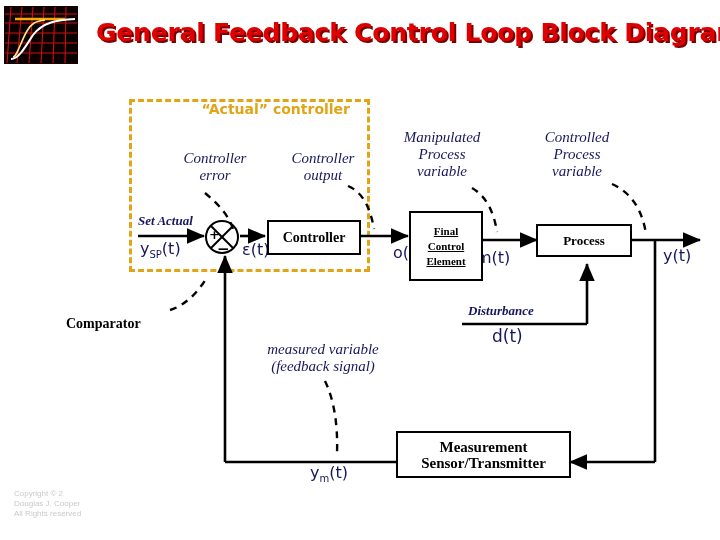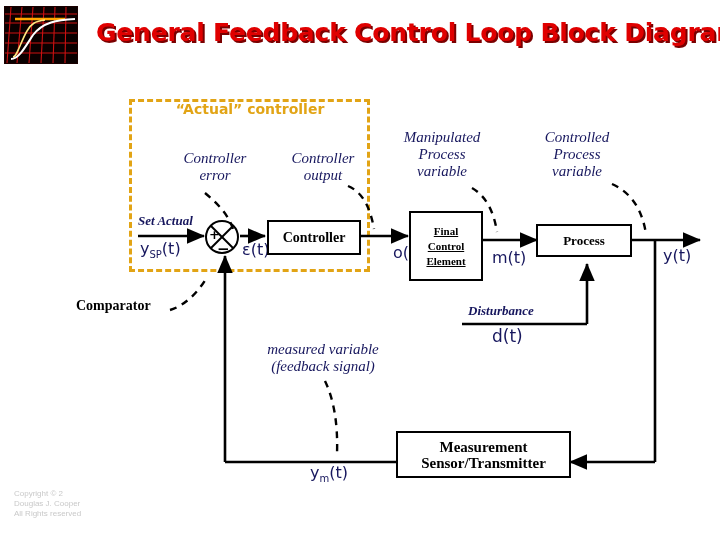--- a/index.html
+++ b/index.html
@@ -51,21 +51,21 @@
     width: 241px;
     height: 173px;
     border: 3px dashed #e2a415;
     box-sizing: border-box;
   }
   #actual-controller-label {
     position: absolute;
     left: 150px;
     top: 101px;
     width: 200px;
-    text-align: center;
+    text-align: right;
     font-family: "DejaVu Sans", sans-serif;
     font-weight: bold;
     font-size: 14px;
     color: #e2a415;
     white-space: nowrap;
   }
 
   
   .annot {
     position: absolute;
@@ -230,31 +230,31 @@
 Process
 variable</div>
 
   <div class="annot" style="left:240px; top:341px; width:166px;">measured variable
 (feedback signal)</div>
 
   <div class="annot-bold" style="left:138px; top:213px;">Set Actual</div>
 
   <div class="annot-bold" style="left:468px; top:303px;">Disturbance</div>
 
-  <div class="blacklabel" style="left:66px; top:298px; font-size:14px;margin-left:10px;">Comparator</div>
+  <div class="blacklabel" style="left:66px; top:316px; font-size:14px;">Comparator</div>
 
   <div class="var" style="left:140px; top:239px;">
     <span>y</span><sub>SP</sub><span>(t)</span>
   </div>
 
   <div class="var" style="left:242px; top:240px;">ε(t)</div>
 
   <div class="var" style="left:370px; top:243px;margin-left:23px;">o(t)</div>
 
-  <div class="var" style="left:492px; top:248px;">m(t)</div>
+  <div class="var" style="left:476px; top:248px;">m(t)</div>
 
   <div class="var" style="left:663px; top:246px;">y(t)</div>
 
   <div class="var" style="left:492px; top:326px; font-size:17px;">d(t)</div>
 
   <div class="var" style="left:310px; top:463px;">
     <span>y</span><sub>m</sub><span>(t)</span>
   </div>
 
   <div style="position:absolute; left:209px; top:227px; font-family:'DejaVu Sans',sans-serif; font-size:13px; font-weight:bold; color:#000;">+</div>

